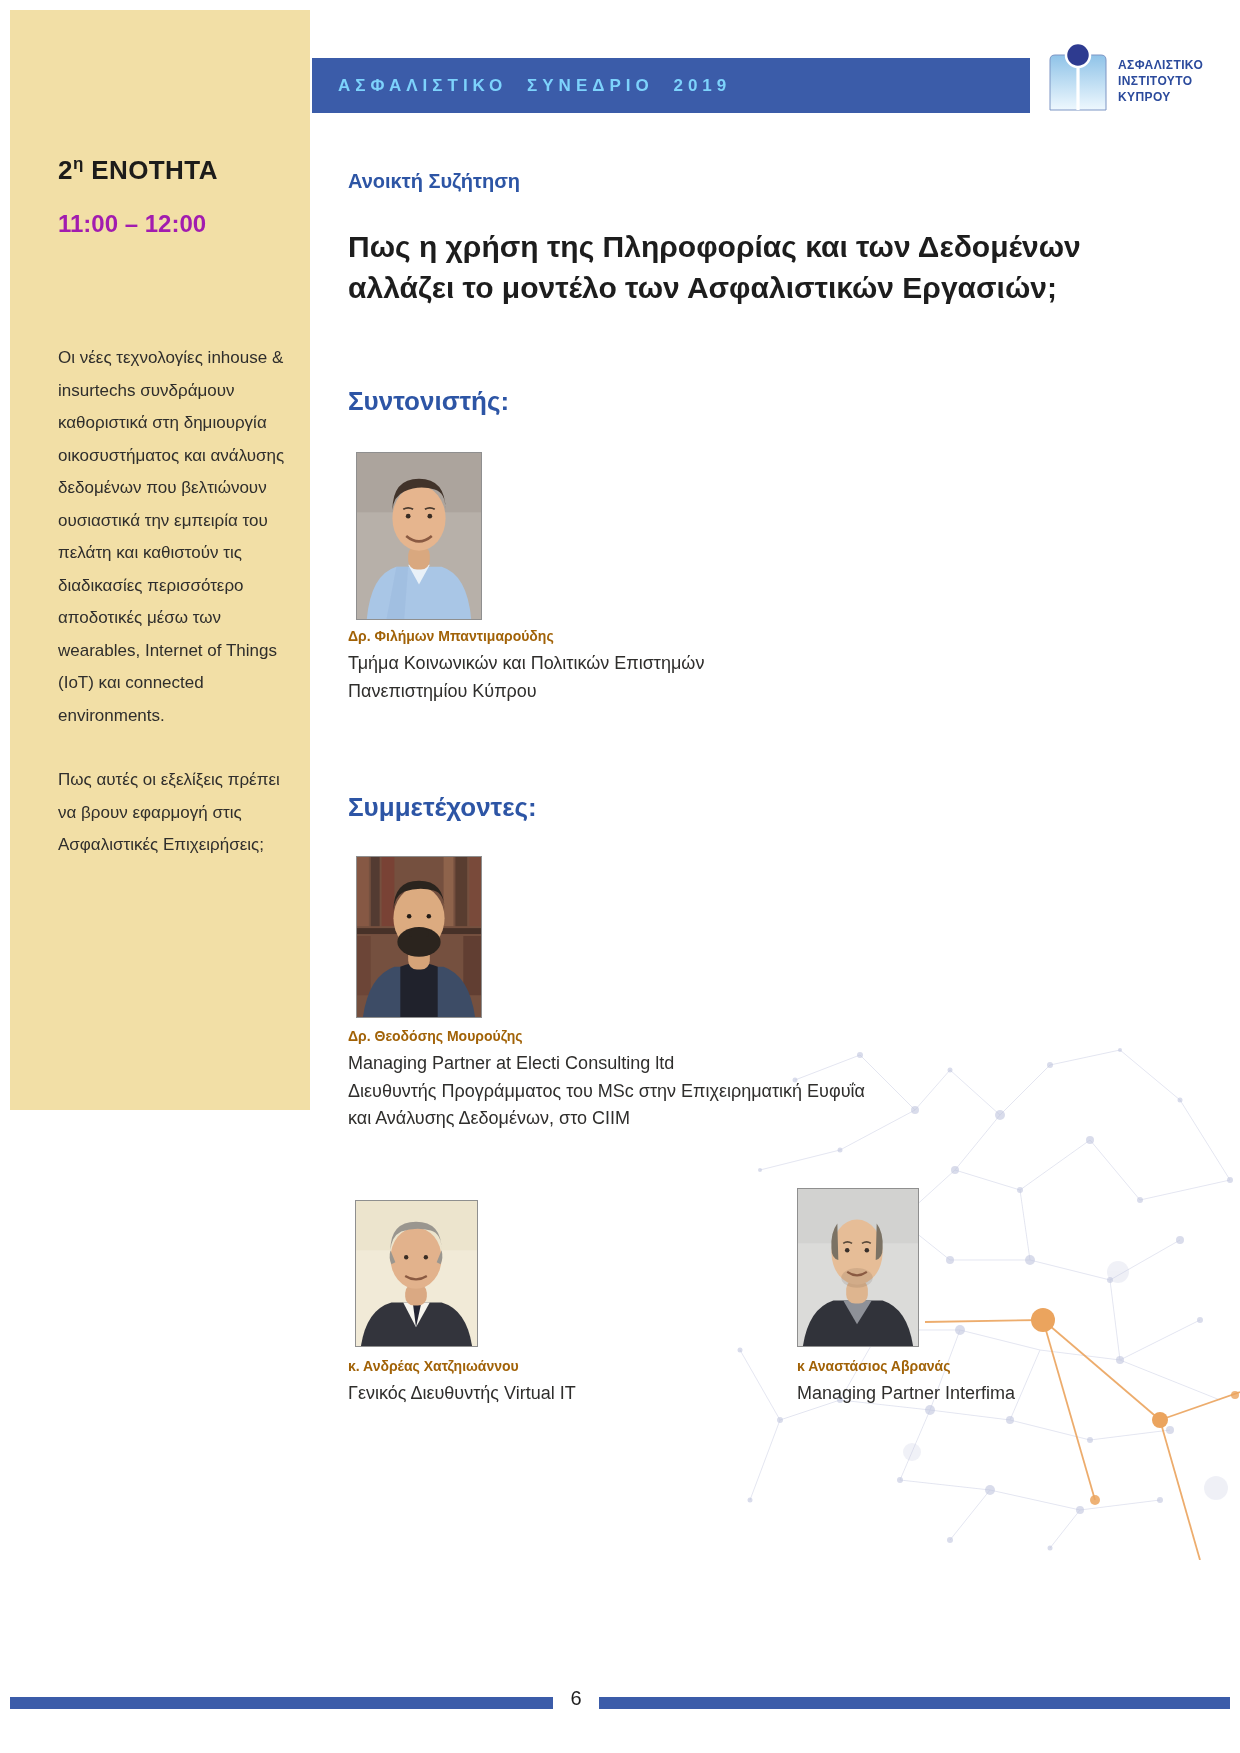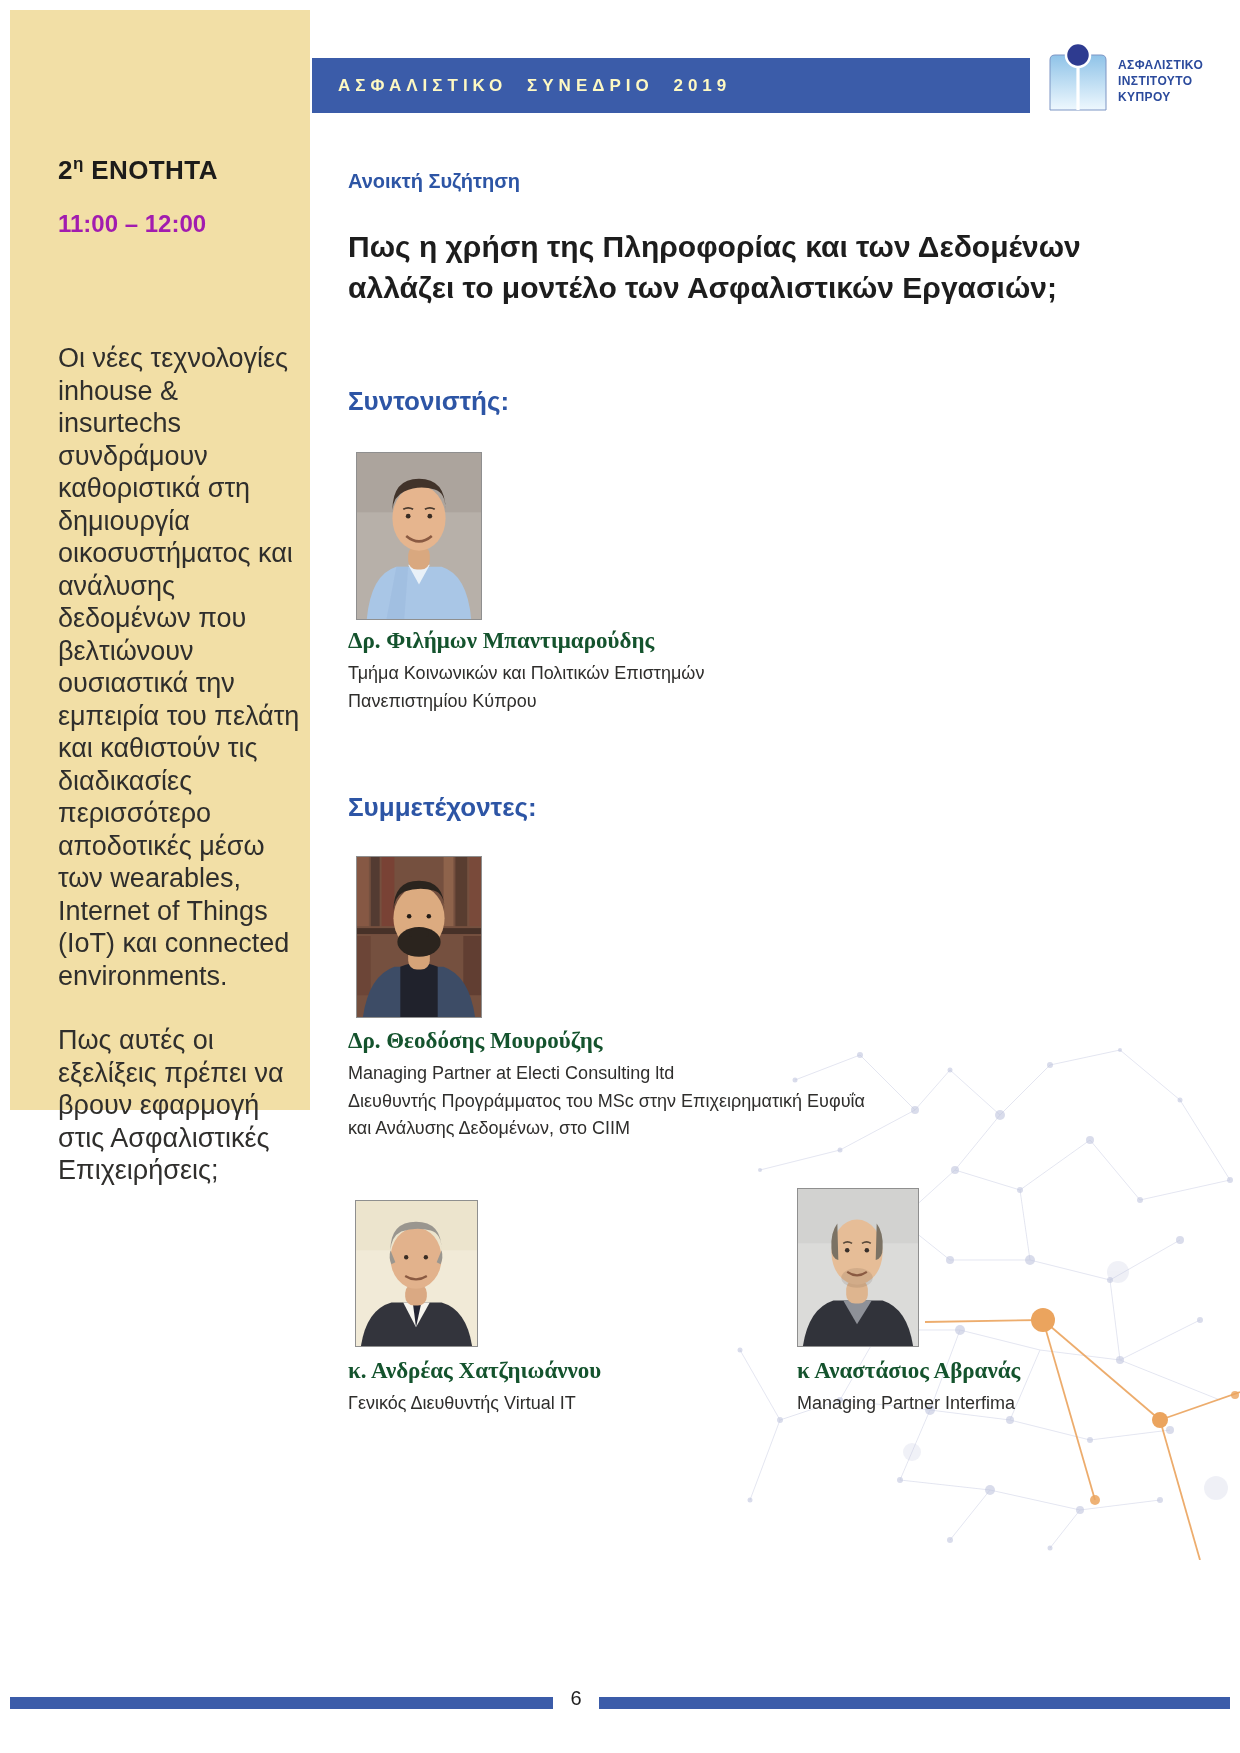--- a/index.html
+++ b/index.html
@@ -8,27 +8,27 @@
     outline:1px solid #c9c9c9;overflow:hidden;
     font-family:"Liberation Sans","DejaVu Sans",sans-serif;
   }
   
   .sidebar{position:absolute;left:10px;top:10px;width:300px;height:1100px;
     background:var(--sidebar-beige,#f2dfa6);}
   .session-title{position:absolute;left:48px;top:144px;font-size:26px;font-weight:bold;
     color:#1d1c1a;letter-spacing:.4px;}
   .session-title sup{font-size:17px;}
   .session-time{position:absolute;left:48px;top:200px;font-size:24px;font-weight:bold;color:#a21caf;}
-  .side-copy{position:absolute;left:48px;top:332px;width:244px;font-size:27px;
+  .side-copy{position:absolute;left:48px;top:332px;width:244px;font-size:17px;
     line-height:32.5px;color:#2f2e2c;}
   .side-copy p{margin:0 0 32px 0;}
   
   .banner{position:absolute;left:312px;top:58px;width:718px;height:55px;
     background:var(--banner-blue,#3b5ca9);display:flex;align-items:center;}
-  .banner span{padding-left:26px;font-size:17px;font-weight:bold;color:#fef9c3;
+  .banner span{padding-left:26px;font-size:17px;font-weight:bold;color:#7dd3fc;
     letter-spacing:5px;word-spacing:10px;white-space:nowrap;}
   
   .logo-icon{position:absolute;left:1048px;top:42px;width:60px;height:70px;}
   .logo-text{position:absolute;left:1118px;top:57px;font-size:12px;font-weight:bold;
     color:var(--logo-navy,#2b4a9c);line-height:16px;letter-spacing:.4px;}
   
   .session-type{position:absolute;left:348px;top:170px;font-size:20px;font-weight:bold;
     color:var(--heading-blue,#2d55a5);}
   .page-title{position:absolute;left:348px;top:226px;font-size:30px;line-height:41px;
     font-weight:bold;color:#1d1d1d;}
@@ -36,21 +36,21 @@
     color:var(--heading-blue,#2d55a5);}
   #mod-heading{top:386px;}
   #part-heading{top:792px;}
   .photo{position:absolute;border:1px solid #8f8f8f;box-sizing:border-box;z-index:2;background:#ddd;}
   .photo svg{display:block;width:100%;height:100%;}
   #photo-moderator{left:356px;top:452px;width:126px;height:168px;}
   #photo-part1{left:356px;top:856px;width:126px;height:162px;}
   #photo-part2{left:355px;top:1200px;width:123px;height:147px;}
   #photo-part3{left:797px;top:1188px;width:122px;height:159px;}
   .person{position:absolute;z-index:2;}
-  .person-name{font-size:23px;font-weight:bold;color:#14532d;margin:0 0 6px 0;font-family:Liberation Serif, serif;}
+  .person-name{font-size:14px;font-weight:bold;color:#a16207;margin:0 0 6px 0;}
   .person-line{font-size:18px;line-height:27.5px;color:#2f2e2c;}
   #person-moderator{left:348px;top:628px;}
   #person-part1{left:348px;top:1028px;}
   #person-part2{left:348px;top:1358px;}
   #person-part3{left:797px;top:1358px;}
   
   .plexus{position:absolute;left:700px;top:1020px;width:540px;height:540px;z-index:1;pointer-events:none;}
   
   .footer-bar{position:absolute;top:1697px;height:12px;background:var(--banner-blue,#3b5ca9);}
   #fbar-left{left:10px;width:543px;}

